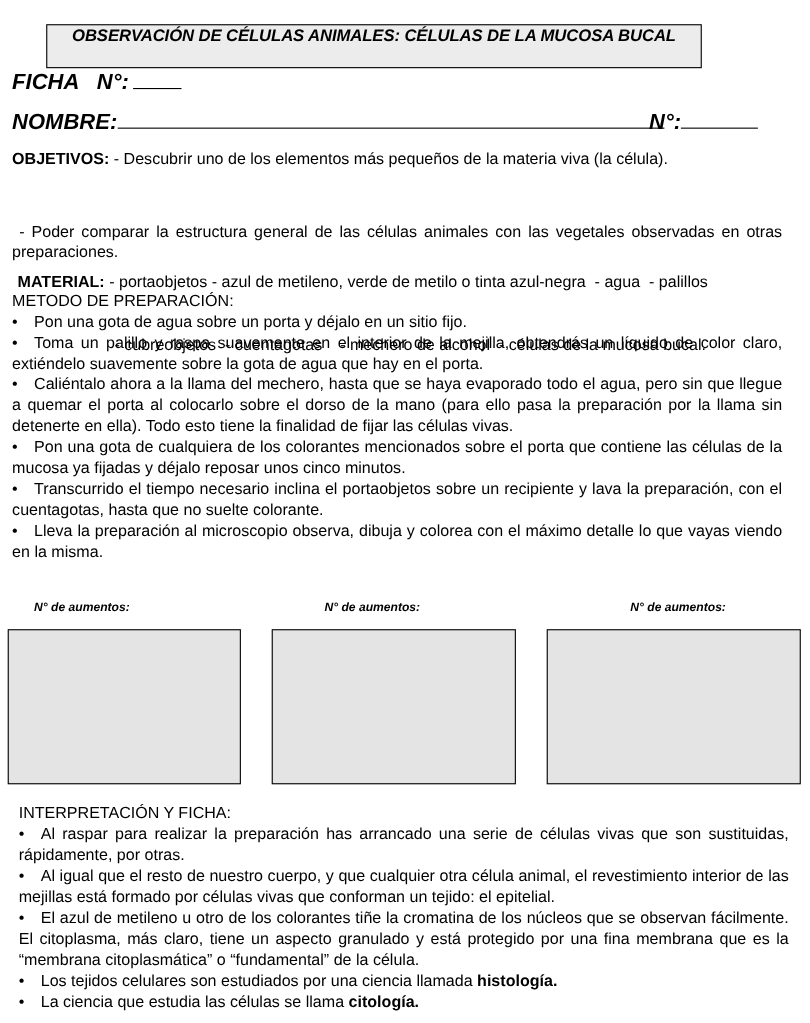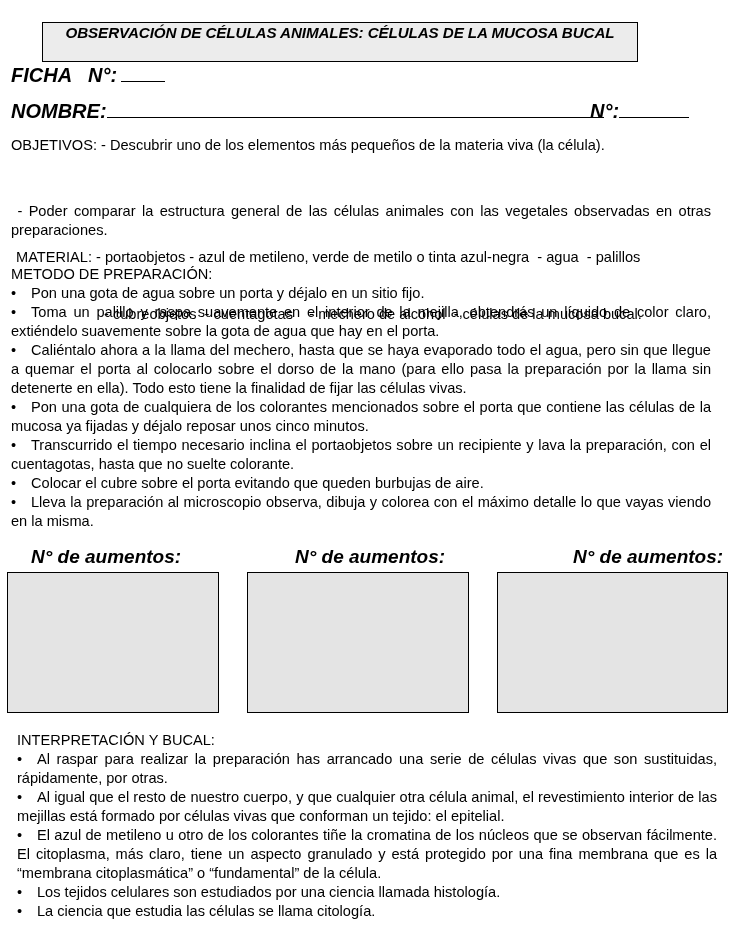--- a/index.html
+++ b/index.html
@@ -14,24 +14,24 @@
       border: 1px solid #000; background: #ececec;
       box-sizing: border-box;
       font-weight: bold; font-style: italic; font-size: 15.2px;
       line-height: 20px; text-align: center; letter-spacing: -0.1px;
       white-space: nowrap;
     }
     .bi { font-weight: bold; font-style: italic; font-size: 20px; white-space: nowrap; }
     .blank { display: inline-block; border-bottom: 1px solid #000; height: 14px; vertical-align: baseline; margin-left: 4px; }
     .para { left: 11px; width: 700px; line-height: 19px; text-align: justify; }
     .para p { margin: 0; }
-    .b { font-weight: normal; }
+    .b { font-weight: bold; }
     .bullet::before { content: "\2022"; display: inline-block; width: 20px; padding-left: 0px; }
     .bullet { text-indent: 0; }
-    .mag-label { top: 546px; font-weight: bold; font-style: italic; font-size: 19px; white-space: nowrap; }
+    .mag-label { top: 546px; font-weight: bold; font-style: italic; font-size: 11px; white-space: nowrap; }
     .draw-box { top: 572px; height: 141px; background: #e4e4e4; border: 1.5px solid #000; box-sizing: border-box; }
     .section-head { font-weight: normal; }
   </style>
 </head>
 <body>
 
 <div class="abs title-box">OBSERVACIÓN DE CÉLULAS ANIMALES: CÉLULAS DE LA MUCOSA BUCAL</div>
 
 <div class="abs bi" style="left:11px; top:64px;">
   <span style="white-space:pre;">FICHA   N°:</span><span class="blank" style="width:44px;"></span>
@@ -54,32 +54,31 @@
   <div style="padding-left:88px;">- cubreobjetos  - cuentagotas    - mechero de alcohol  - células de la mucosa bucal.</div>
 </div>
 
 <div class="abs para" style="top:265px;">
   <p><span class="section-head">METODO DE PREPARACIÓN</span><span>:</span></p>
   <p class="bullet">Pon una gota de agua sobre un porta y déjalo en un sitio fijo.</p>
   <p class="bullet">Toma un palillo y raspa suavemente en el interior de la mejilla, obtendrás un líquido de color claro, extiéndelo suavemente sobre la gota de agua que hay en el porta.</p>
   <p class="bullet">Caliéntalo ahora a la llama del mechero, hasta que se haya evaporado todo el agua, pero sin que llegue a quemar el porta al colocarlo sobre el dorso de la mano (para ello pasa la preparación por la llama sin detenerte en ella). Todo esto tiene la finalidad de fijar las células vivas.</p>
   <p class="bullet">Pon una gota de cualquiera de los colorantes mencionados sobre el porta que contiene las células de la mucosa  ya fijadas y déjalo reposar unos cinco minutos.</p>
   <p class="bullet">Transcurrido el tiempo necesario inclina el portaobjetos sobre un recipiente y lava la preparación, con el cuentagotas, hasta que no suelte colorante.</p>
-  <p class="bullet">Colocar el cubre sobre el porta evitando que queden burbujas de aire.</p>
   <p class="bullet">Lleva la preparación al microscopio observa, dibuja y colorea con  el máximo detalle lo que vayas viendo en la misma.</p>
 </div>
 
 <div class="abs mag-label" style="left:31px;">N° de aumentos:</div>
 <div class="abs mag-label" style="left:295px;">N° de aumentos:</div>
 <div class="abs mag-label" style="left:573px;">N° de aumentos:</div>
 
 <div class="abs draw-box" style="left:7px; width:212px;"></div>
 <div class="abs draw-box" style="left:247px; width:222px;"></div>
 <div class="abs draw-box" style="left:497px; width:231px;"></div>
 
 <div class="abs para" style="top:731px; left:17px; width:700px;">
-  <p><span class="section-head">INTERPRETACIÓN Y BUCAL</span><span>:</span></p>
+  <p><span class="section-head">INTERPRETACIÓN Y FICHA</span><span>:</span></p>
   <p class="bullet"><span>Al raspar para realizar la preparación has arrancado una serie de células vivas que son sustituidas, rápidamente, por otras.</span></p>
   <p class="bullet" style="white-space:pre-wrap;"><span>Al igual que el resto de nuestro cuerpo, y que cualquier otra célula animal, el revestimiento interior de las    mejillas está formado por células vivas que conforman un tejido: el epitelial.</span></p>
   <p class="bullet"><span>El azul de metileno u otro de los colorantes tiñe la cromatina de los núcleos que se observan fácilmente. El citoplasma, más claro, tiene un aspecto granulado y está protegido por una fina membrana que es la “membrana  citoplasmática” o “fundamental” de la célula.</span></p>
   <p class="bullet" style="white-space:pre-wrap;"><span>Los tejidos celulares son estudiados por una ciencia llamada </span><span class="b">histología.</span></p>
   <p class="bullet" style="white-space:pre-wrap;"><span>La ciencia que estudia las células se llama </span><span class="b">citología.</span></p>
 </div>
 
 </body></html>

